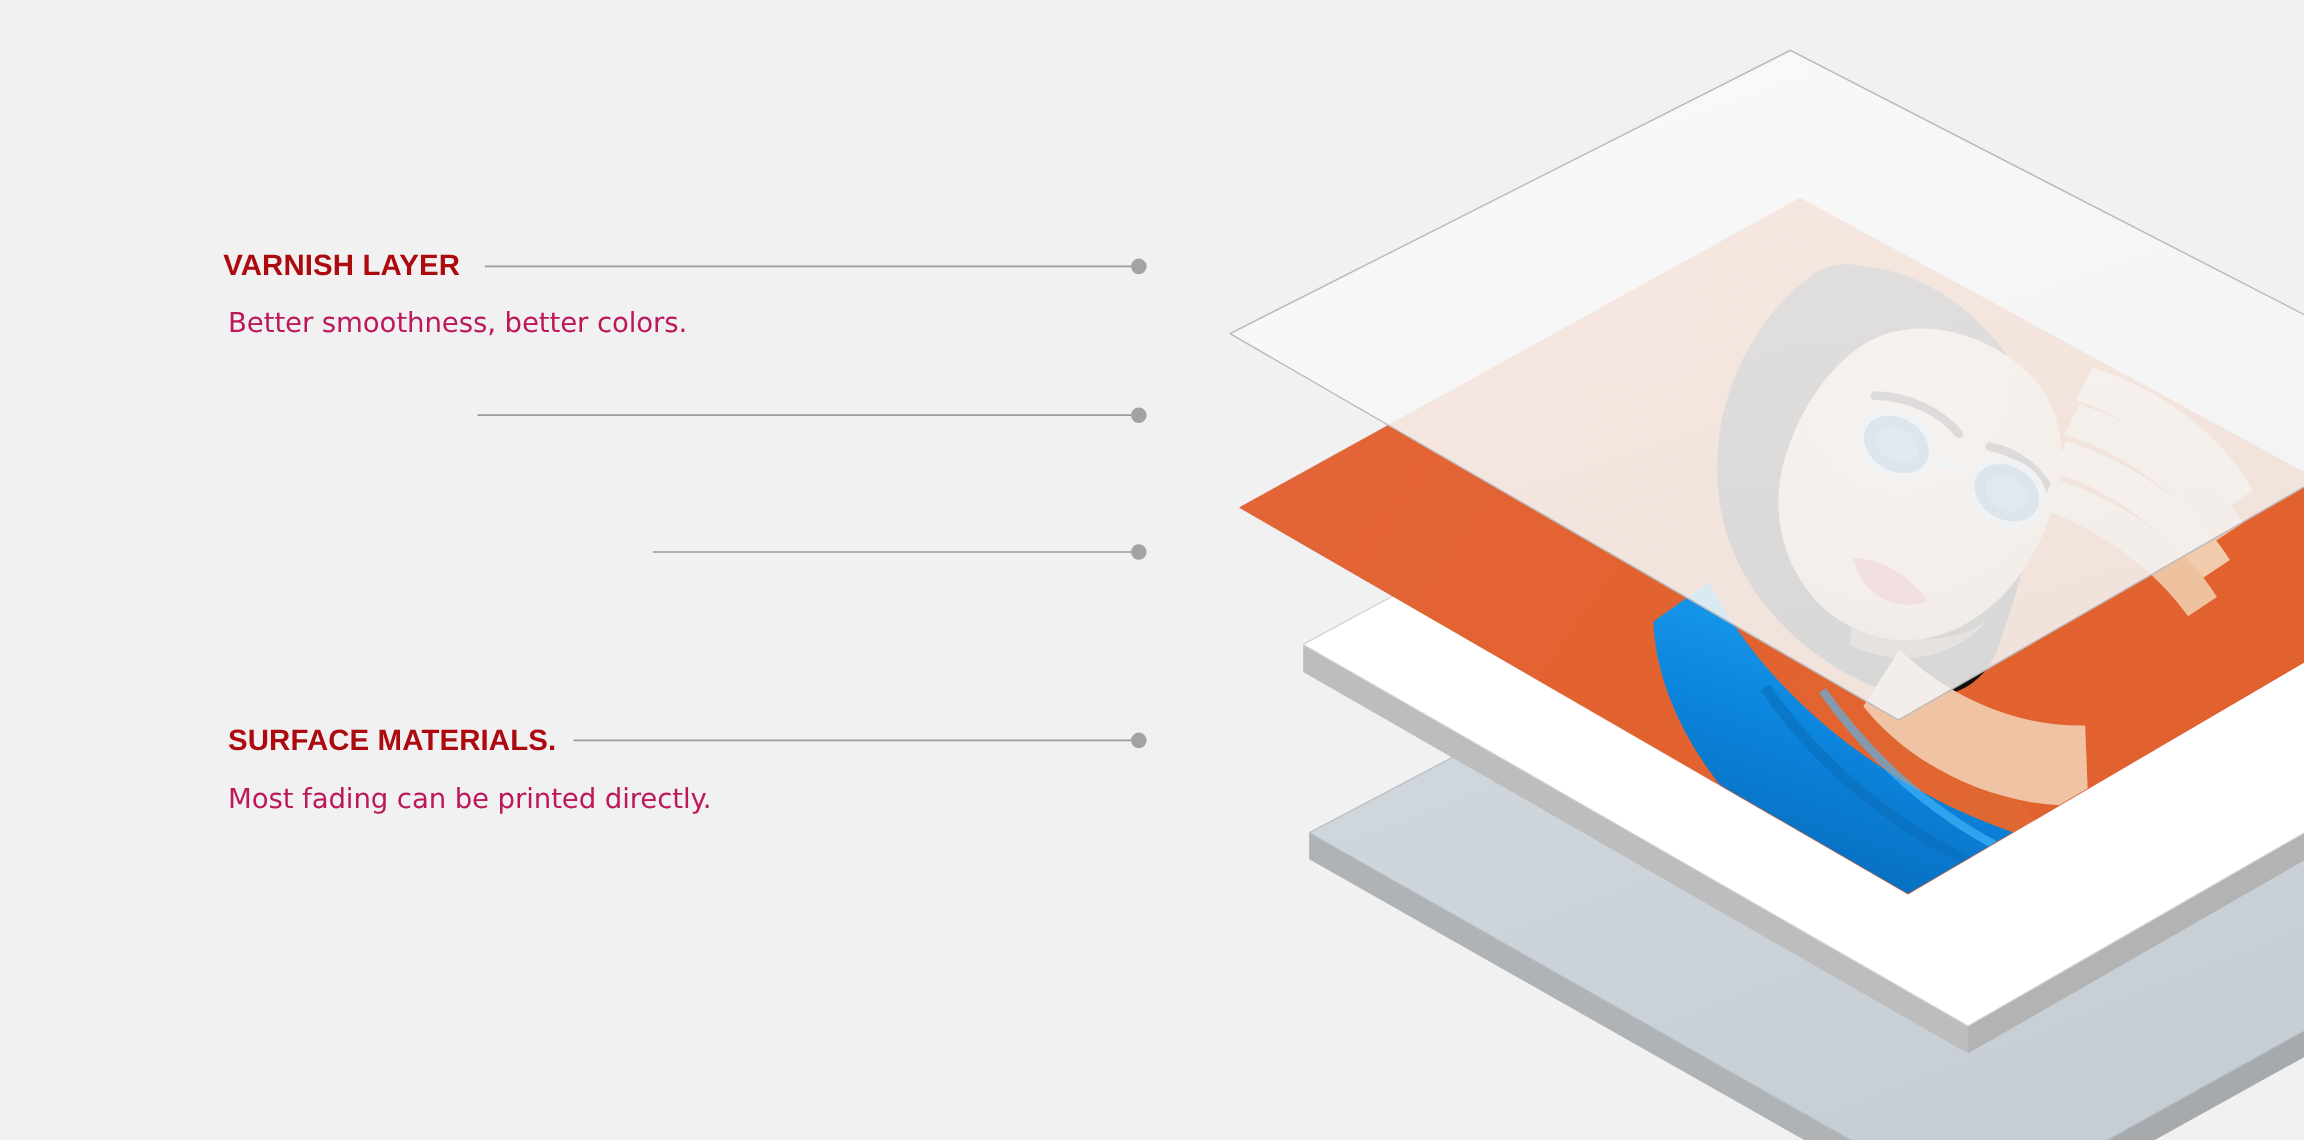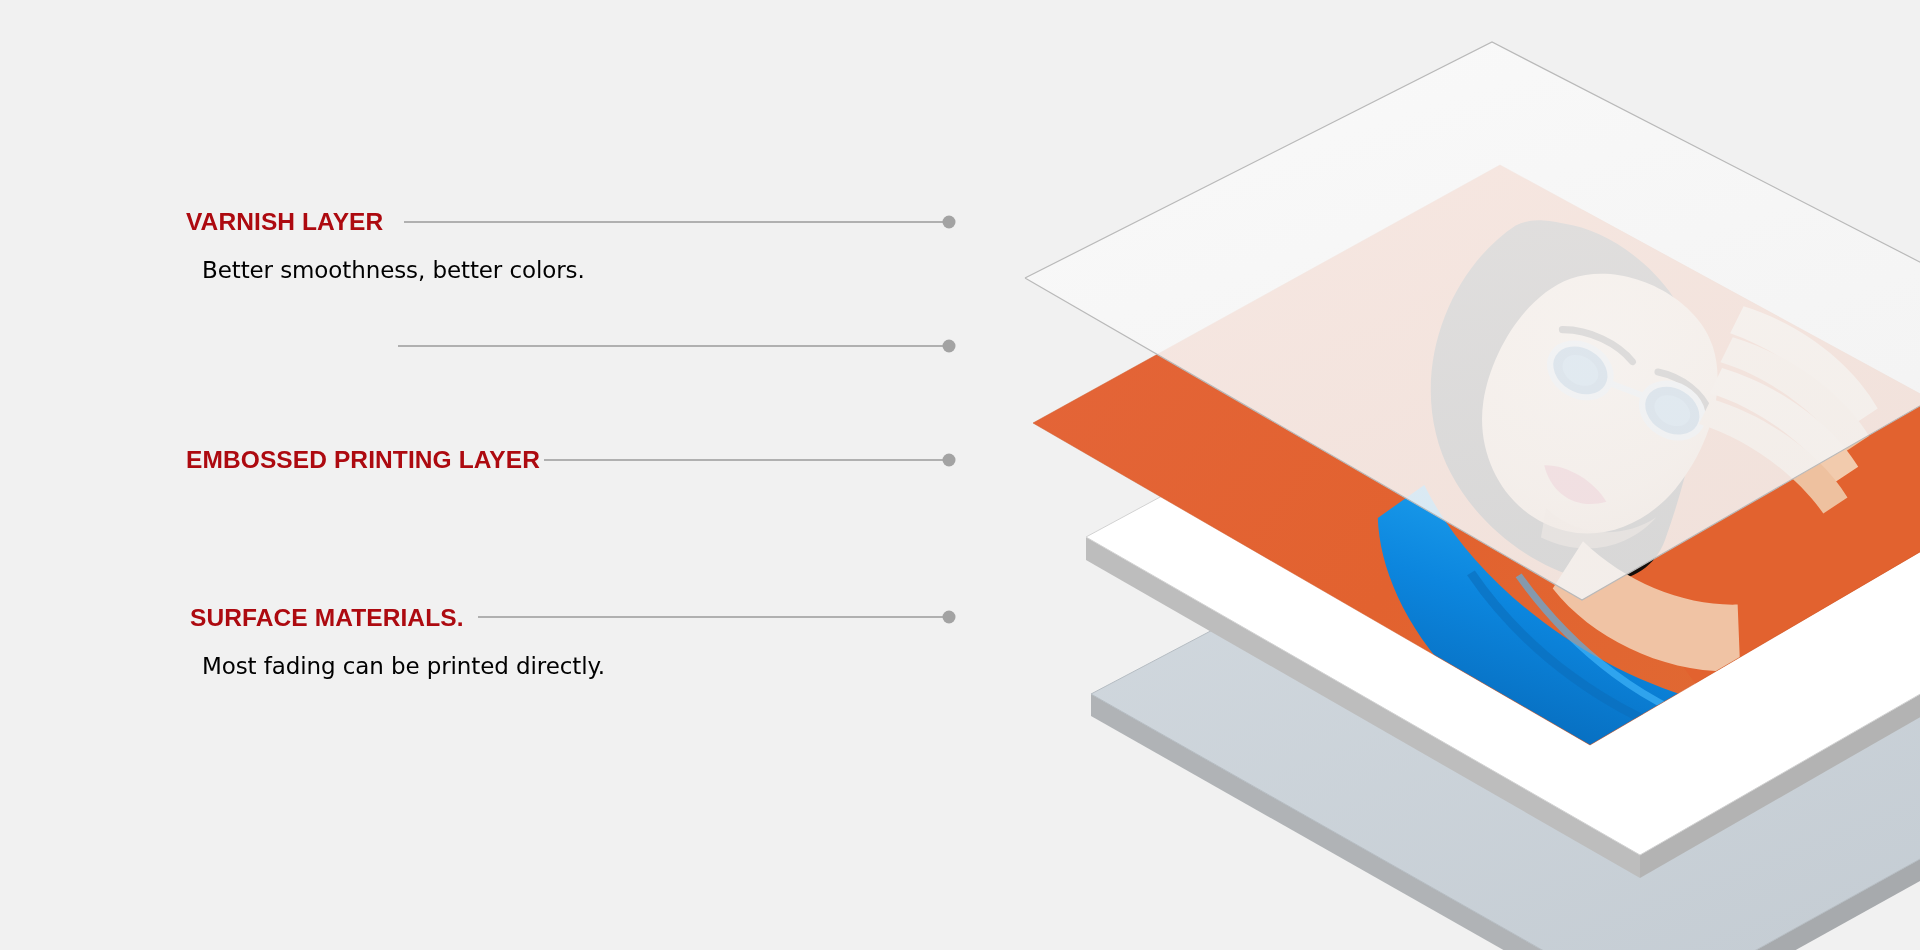--- a/index.html
+++ b/index.html
@@ -58,23 +58,23 @@
     color: #AD0A10;
     white-space: nowrap;
     line-height: 1;
     margin: 0;
   }
 
   .label-desc {
     font-family: "DejaVu Sans", sans-serif;
     font-weight: 400;
     font-size: 23px;
-    color: #000000;
+    color: #be185d;
     line-height: 1.33;
-    margin: 16px;
+    margin: 4px;
     white-space: pre-line;
     letter-spacing: -0.1px;
   }
 
   .blk-varnish   { top: 210px; }
   .blk-varnish .label-desc   { margin-top: 20px; }
 
   .blk-color     { top: 334px; }
   .blk-color .label-desc     { margin-top: 19px; margin-left: 4px; }
 
@@ -257,21 +257,20 @@
 
   <div id="labels">
 
     <div class="label-block blk-varnish">
       <div class="label-title">VARNISH LAYER</div>
       <div class="label-desc">Better smoothness, better colors.</div>
     </div>
 
 
     <div class="label-block blk-emboss">
-      <div class="label-title">EMBOSSED PRINTING LAYER</div>
     </div>
 
     <div class="label-block blk-surface">
       <div class="label-title">SURFACE MATERIALS.</div>
       <div class="label-desc">Most fading can be printed directly.</div>
     </div>
 
   </div>
 </div>
 

